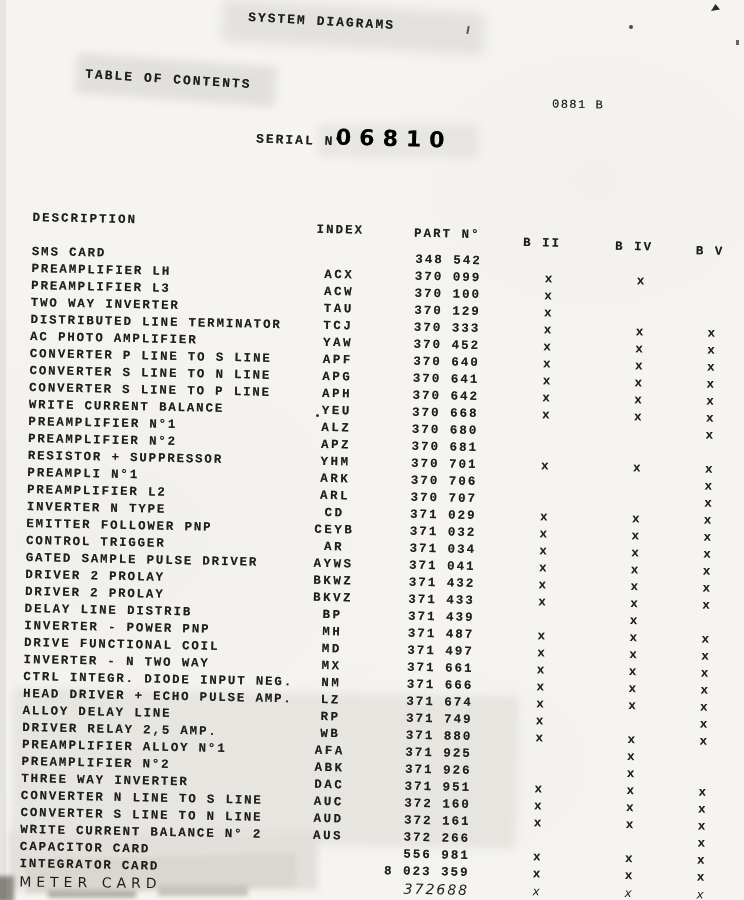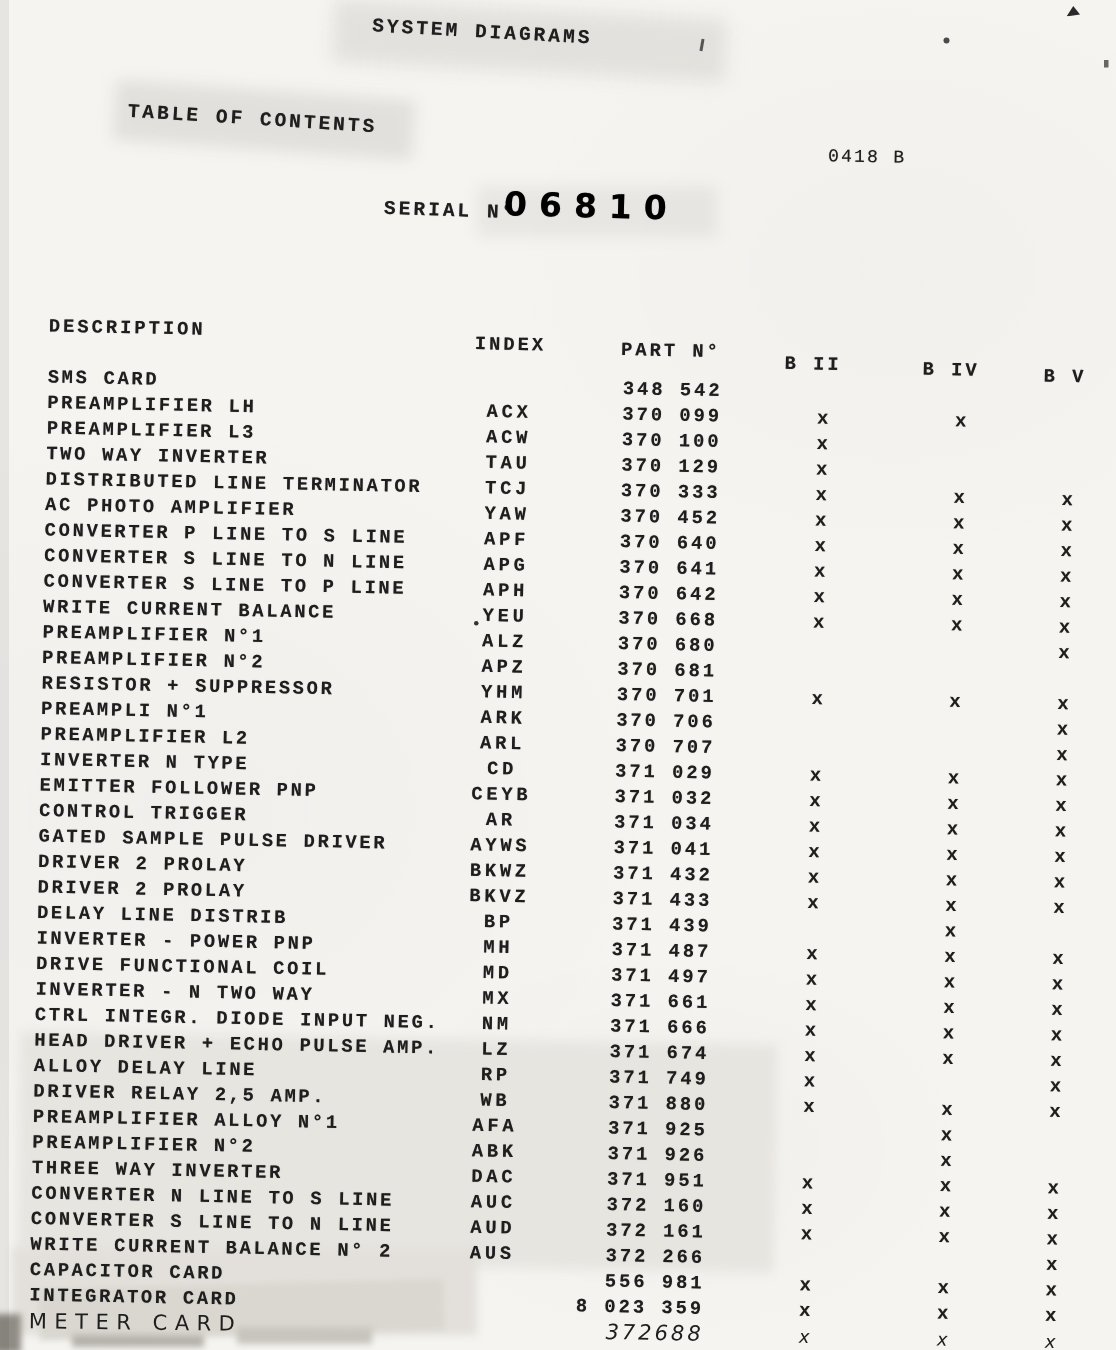--- a/index.html
+++ b/index.html
@@ -85,21 +85,21 @@
   <div class="smudge sm-corner"></div>
   <div class="smudge sm-leftedge"></div>
   <div class="smudge speck1"></div>
   <div class="smudge speck2"></div>
   <div class="smudge speck3"></div>
   <div class="smudge speck4"></div>
   <div class="smudge speck5"></div>
 
   <div class="stamp title">SYSTEM DIAGRAMS</div>
   <div class="stamp toc">TABLE OF CONTENTS</div>
-  <div class="stamp docnum">0418 B</div>
+  <div class="stamp docnum">0881 B</div>
   <div class="stamp serial-label">SERIAL N°</div>
   <div class="stamp serial-value">06810</div>
 
   <div class="sheet">
     <div class="hcell h-desc">DESCRIPTION</div>
     <div class="hcell h-index">INDEX</div>
     <div class="hcell h-part">PART N°</div>
     <div class="hcell h-b2">B II</div>
     <div class="hcell h-b4">B IV</div>
     <div class="hcell h-b5">B V</div>

